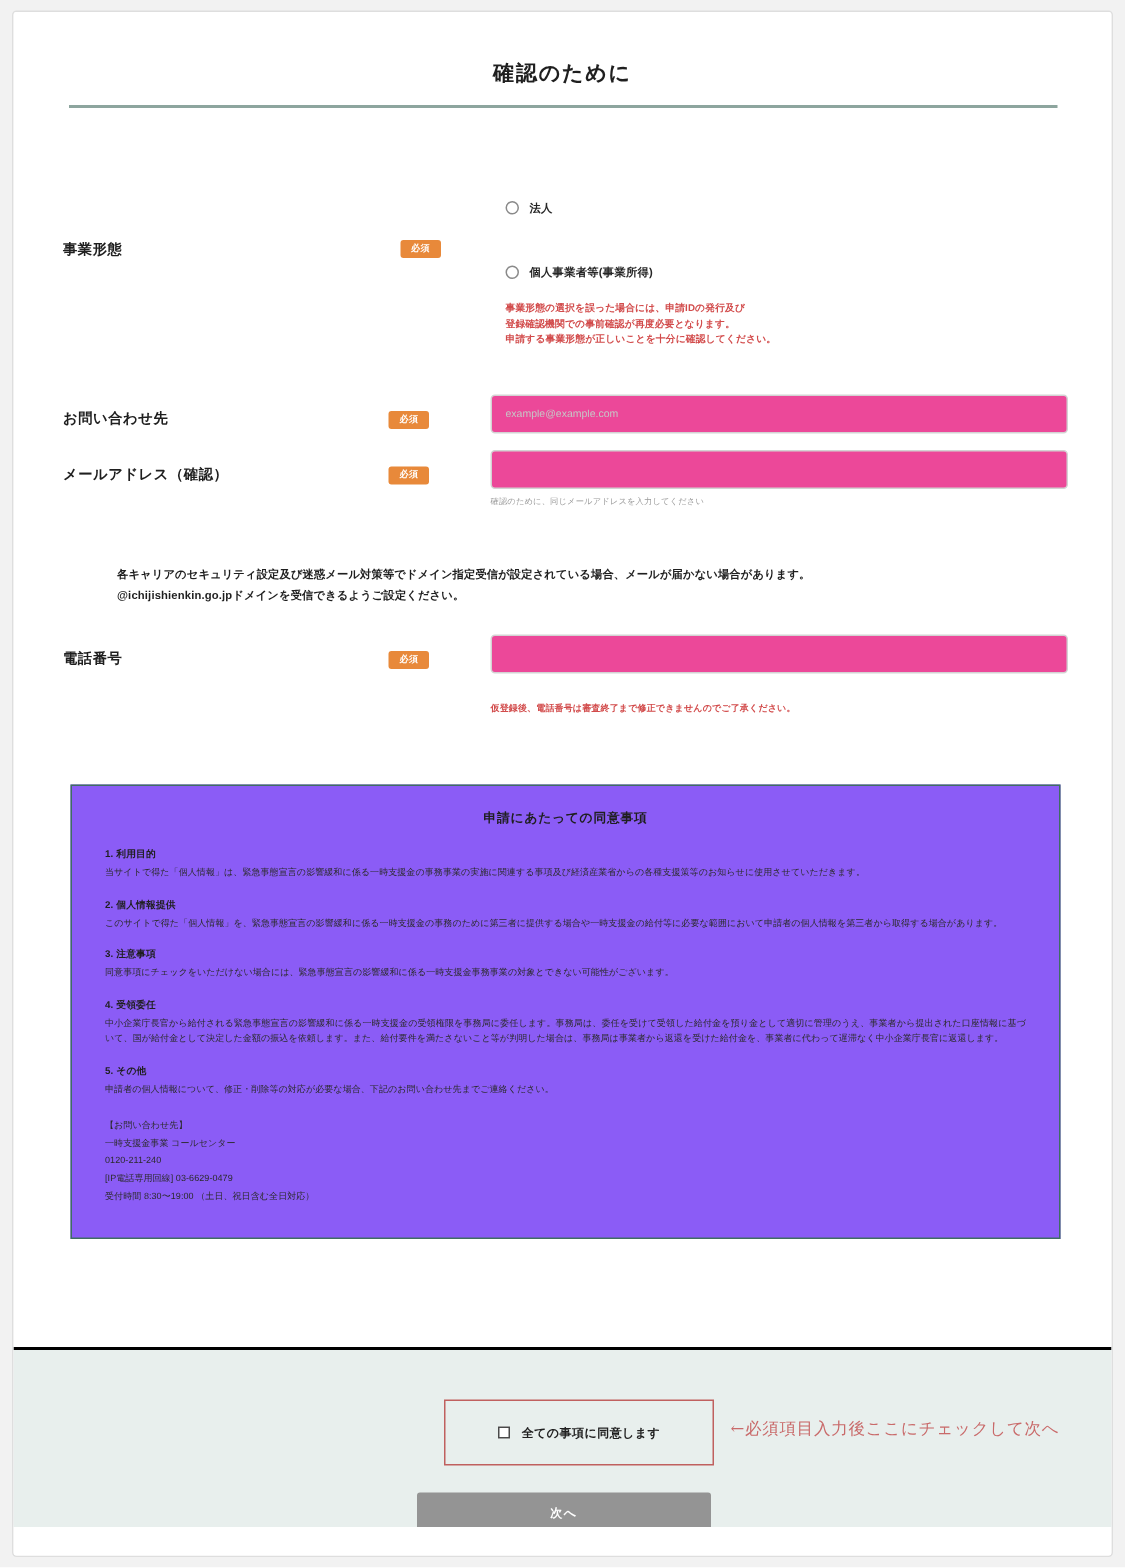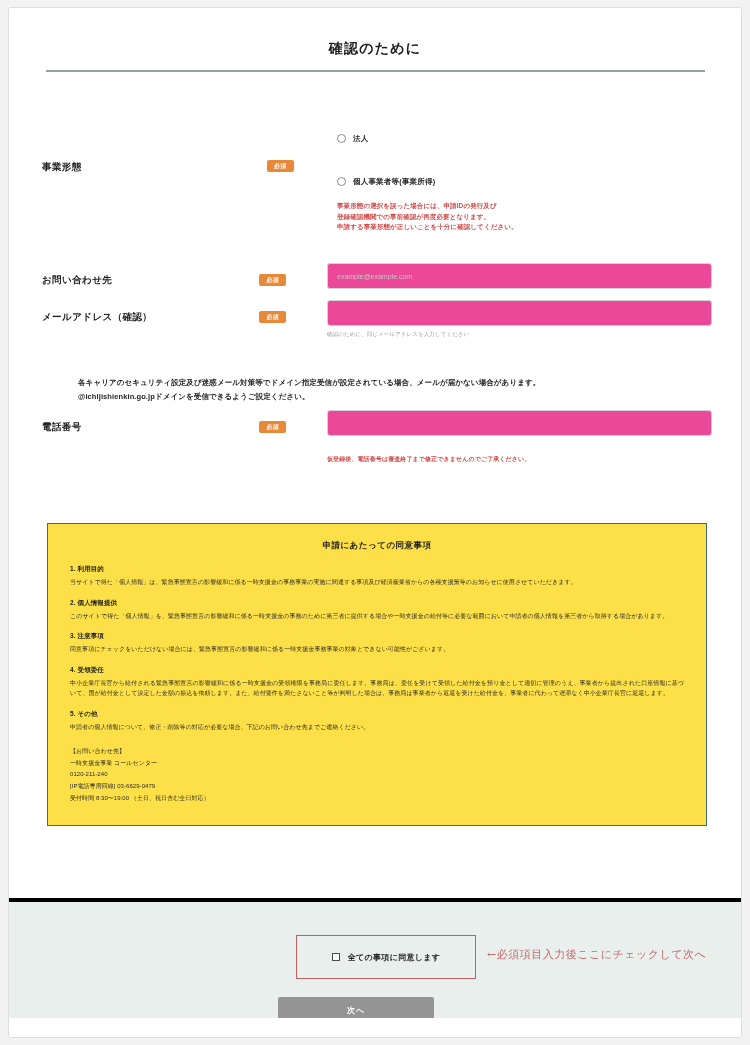--- a/index.html
+++ b/index.html
@@ -161,21 +161,21 @@
   }
 
   
   .agree-box {
     position: absolute;
     left: 38px;
     top: 515px;
     width: 660px;
     height: 303px;
     border: 1.5px solid #3f6e62;
-    background: #fde047;
+    background: #8b5cf6;
     padding: 16px 22px;
   }
 
   .agree-title {
     text-align: center;
     font-size: 8.5px;
     font-weight: bold;
     color: #1f1f1f;
     letter-spacing: .5px;
     margin-bottom: 13px;
@@ -208,21 +208,21 @@
   }
 
   
   .footer {
     position: absolute;
     left: 0;
     top: 890px;
     width: 732px;
     height: 120px;
     background: #e8efed;
-    border-top: 4px solid #000000;
+    border-top: 2px solid #000000;
   }
 
   .agree-check-wrap {
     position: absolute;
     left: 287px;
     top: 33px;
     width: 180px;
     height: 44px;
     border: 1.5px solid #c0605f;
     background: #e8efed;
@@ -257,21 +257,21 @@
     color: #c96a6a;
     font-family: "DejaVu Serif", "Liberation Serif", serif;
     letter-spacing: .5px;
     white-space: nowrap;
   }
 
   .next-btn {
     position: absolute;
     left: 269px;
     top: 95px;
-    width: 156px;
+    width: 196px;
     height: 26px;
     background: #949494;
     border: none;
     border-radius: 2px;
     color: #ffffff;
     font-family: "Liberation Sans", sans-serif;
     font-size: 8px;
     font-weight: bold;
     letter-spacing: 1px;
     cursor: default;
@@ -346,21 +346,21 @@
           <input class="text-input" type="text" placeholder="" style="">
           <div class="hint-grey">確認のために、同じメールアドレスを入力してください</div>
         </div>
       </div>
 
       <div class="carrier-note">
         <div>各キャリアのセキュリティ設定及び迷惑メール対策等でドメイン指定受信が設定されている場合、メールが届かない場合があります。</div>
         <div>@ichijishienkin.go.jpドメインを受信できるようご設定ください。</div>
       </div>
 
-      <div class="form-row" style="left:33px; top:402px; width:670px;">
+      <div class="form-row" style="left:33px; top:415px; width:670px;">
         <div style="width:225px; padding-top:6px;">
           <span class="field-label">電話番号</span>
         </div>
         <div style="width:70px; padding-top:5px;">
           <span class="badge-req">必須</span>
         </div>
         <div style="flex:1;">
           <input class="text-input" type="text" placeholder="" style="">
           <div class="note-red" style="margin-top:19px;">仮登録後、電話番号は審査終了まで修正できませんのでご了承ください。</div>
         </div>

